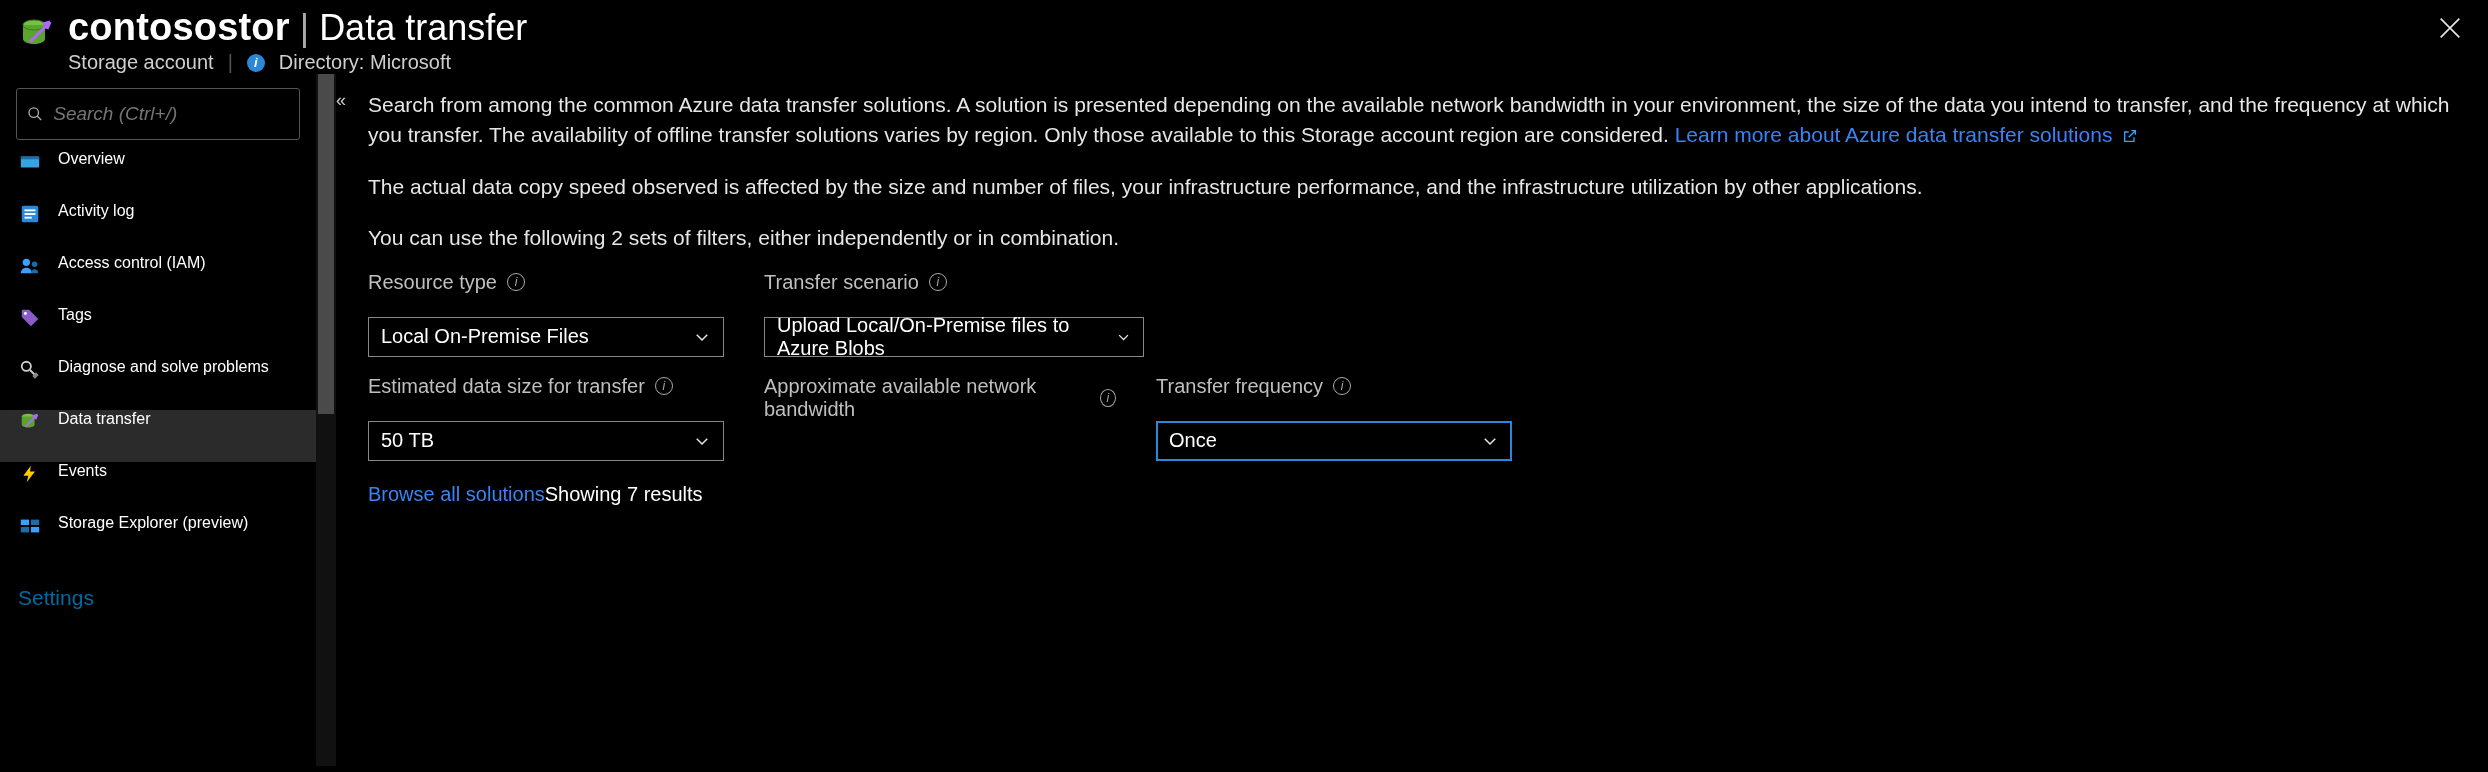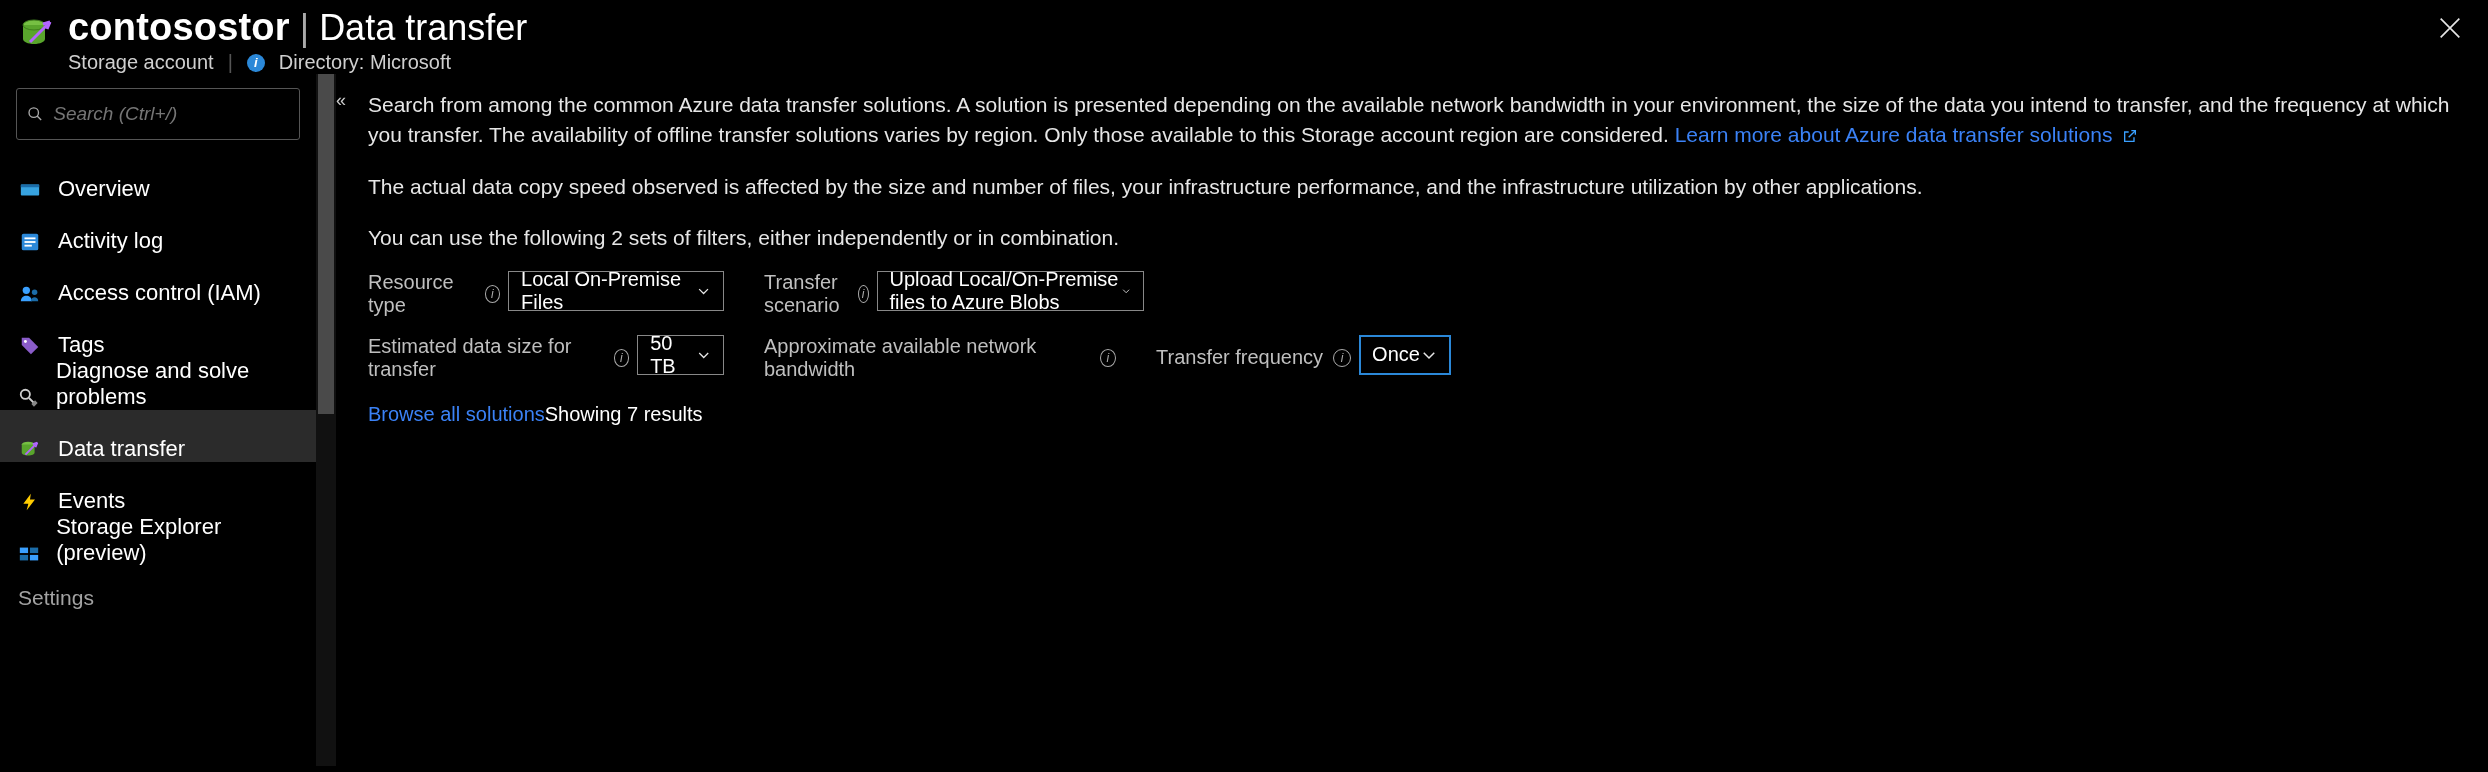--- a/index.html
+++ b/index.html
@@ -60,28 +60,28 @@
     background: transparent; border: 0; outline: 0;
     color: #ccc; font-size: 19px; font-style: italic; width: 100%;
   }
   .collapse-chevron {
     position: absolute;
     left: 336px; top: 16px;
     color: #ccc; font-size: 18px;
     cursor: pointer;
   }
   .nav-item {
-    display: flex; align-items: flex-end;
+    display: flex; align-items: flex-start;
     height: 52px; padding: 0 18px;
     gap: 16px; cursor: pointer;
-    font-size: 22px;
+    font-size: 16px;
   }
   .nav-item.selected { background: #2b2b2b; }
   .nav-icon { width: 24px; height: 24px; display: flex; align-items: center; justify-content: center; }
-  .section-header { padding: 20px 18px 0 18px; font-size: 21px; font-weight: 400; color: #a3a3a3; }
+  .section-header { padding: 20px 18px 0 18px; font-size: 21px; font-weight: 400; color: #0369a1; }
 
   .scroll-gutter {
     width: 20px; flex: 0 0 20px;
     background: #111;
     position: relative;
   }
   .scroll-thumb {
     position: absolute; left: 2px; top: 0;
     width: 16px; height: 340px;
     background: #4a4a4a;
@@ -91,21 +91,21 @@
     flex: 1 1 auto;
     padding: 16px 26px 0 32px;
     position: relative;
   }
   .para { color: #e6e6e6; font-size: 21px; line-height: 1.45; }
   .link { color: #3b82f6; cursor: pointer; }
   .ext-icon { display: inline-block; vertical-align: middle; margin-left: 4px; }
   .spacer { height: 20px; }
 
   .filter-row { display: flex; gap: 40px; margin-top: 18px; }
-  .filter-col { display: flex; flex-direction: row; gap: 8px; }
+  .filter-col { display: flex; flex-direction: column; gap: 23px; }
   .filter-label { color: #bfbfbf; font-size: 20px; display: flex; align-items: center; gap: 10px; }
   .info-circle {
     width: 18px; height: 18px; border: 1.4px solid #aaa; border-radius: 50%;
     display: inline-flex; align-items: center; justify-content: center;
     font-size: 12px; color: #aaa; font-style: italic;
   }
   .select {
     height: 40px;
     background: #000;
     border: 1px solid #888;

